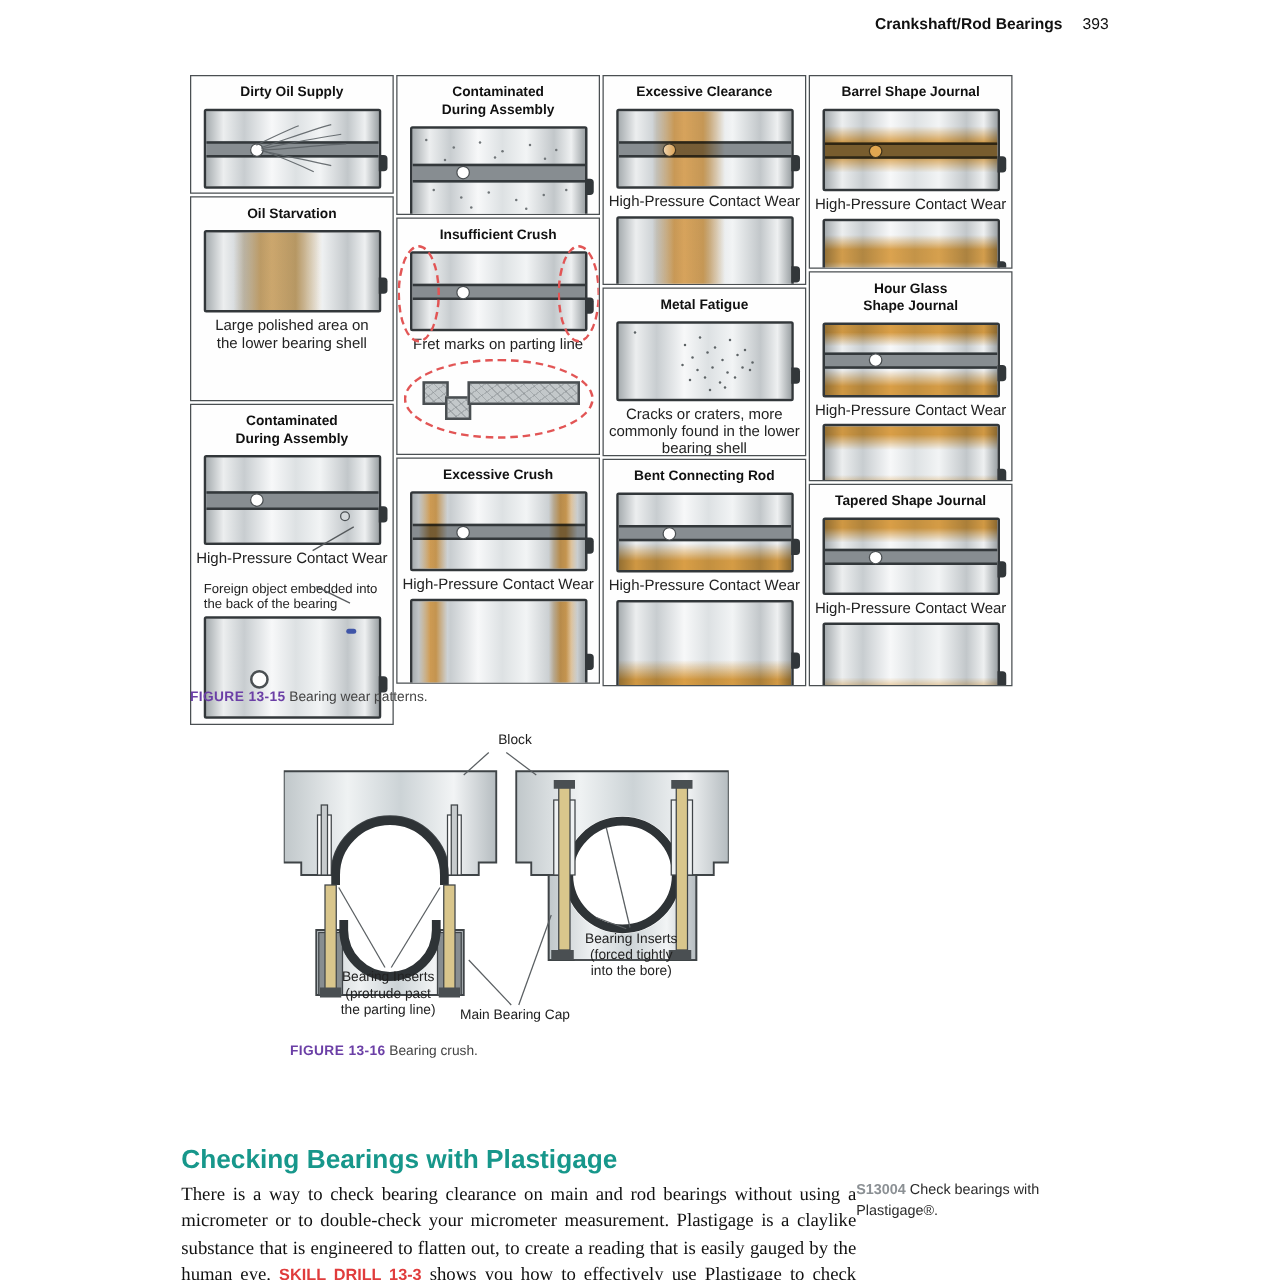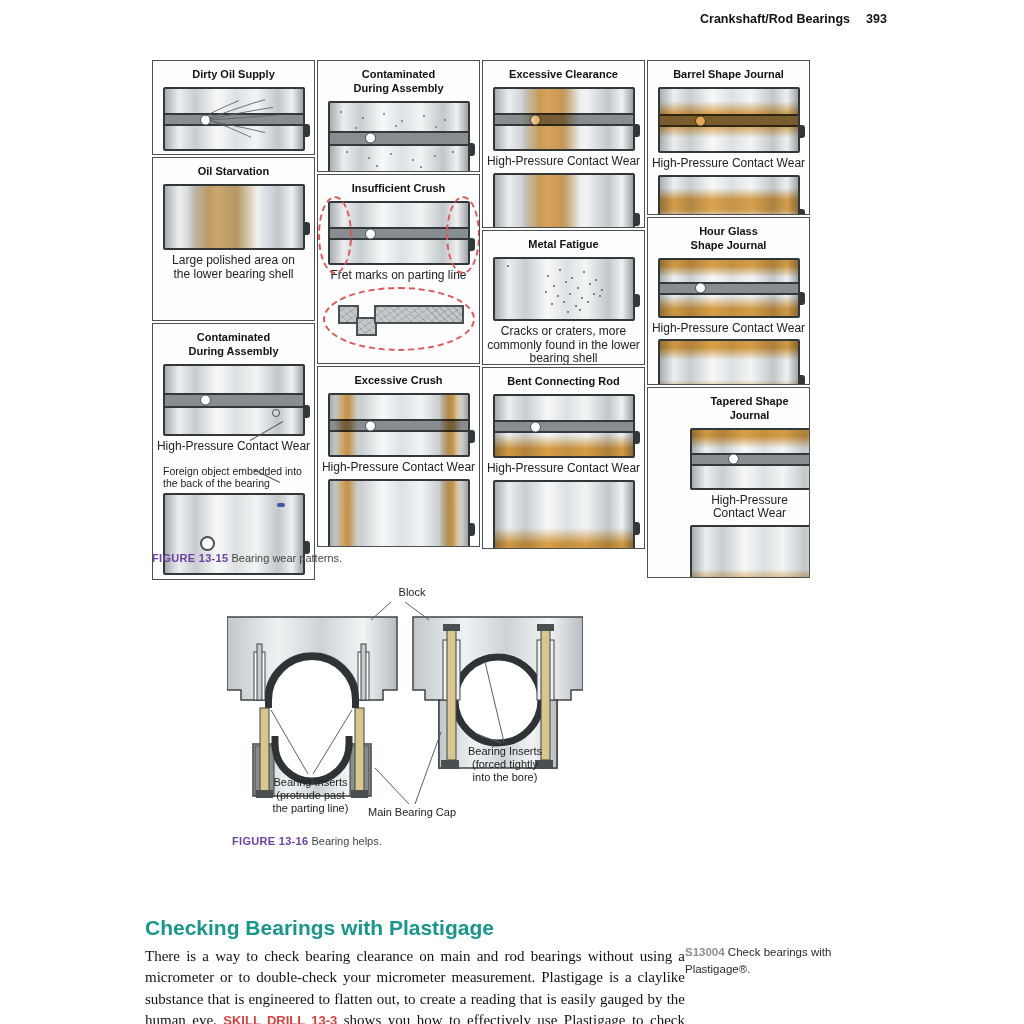--- a/index.html
+++ b/index.html
@@ -1,20 +1,20 @@
 <!DOCTYPE html>
 <html><head>
 <meta charset="utf-8">
 <style>
   html,body{margin:0;padding:0;background:#ffffff;}
   .page{position:relative;width:1024px;height:1024px;background:#ffffff;font-family:"Liberation Sans",sans-serif;color:#1a1a1a;overflow:hidden;}
 
   
   .run-title{position:absolute;top:12px;left:700px;font-size:12.5px;font-weight:bold;color:#111;}
-  .page-num{position:absolute;top:12px;left:866px;font-size:12.5px;font-weight:bold;color:#111;}
+  .page-num{position:absolute;top:12px;left:866px;font-size:12.5px;font-weight:normal;color:#111;}
 
   
   .fig15-grid{position:absolute;left:152px;top:60px;width:664px;height:489px;display:grid;grid-template-columns:repeat(4,163px);gap:2px;}
   .wear-col{display:flex;flex-direction:column;gap:2px;}
   .wear-cell{border:1px solid #4a4f52;background:#fefefe;overflow:hidden;padding-top:5px;box-sizing:border-box;position:relative;}
   .cell-title{font-size:11px;font-weight:bold;text-align:center;line-height:1.25;white-space:pre-line;color:#111;margin:2px 2px 5px;}
   .cell-caption{font-size:12px;text-align:center;line-height:1.15;white-space:pre-line;color:#222;margin:4px 2px 2px;}
   .cell-note{font-size:10.5px;text-align:left;line-height:1.15;white-space:pre-line;color:#222;margin:12px 4px 2px 10px;}
 
   
@@ -289,21 +289,21 @@
           </div>
           <div class="cell-caption">High-Pressure Contact Wear</div>
           <div class="bearing" style="height: 58px;">
             <div class="lug"></div>
             <div class="b-in">
               <div class="band htop"></div>
               <div class="band hbot"></div>
             </div>
           </div>
         </div>
-        <div class="wear-cell" style="height: 191px; padding-left: 42px;">
+        <div class="wear-cell" style="height: 162px;">
           <div class="cell-title">Tapered Shape Journal</div>
           <div class="bearing" style="height: 58px;">
             <div class="lug"></div>
             <div class="b-in">
               <div class="groove">
                 <div class="gdot"></div>
               </div>
               <div class="band htop"></div>
             </div>
           </div>
@@ -386,21 +386,21 @@
 (protrude past
 the parting line)</div>
     <div class="fig16-label lbl-cap">Main Bearing Cap</div>
     <div class="fig16-label lbl-ins-right">Bearing Inserts
 (forced tightly
 into the bore)</div>
   </div>
 
   <div class="fig-caption fig16-cap">
     <span class="cap-label">FIGURE 13-16</span>
-    <span>Bearing helps.</span>
+    <span>Bearing crush.</span>
   </div>
 
 
   <h2 class="section-heading">Checking Bearings with Plastigage</h2>
 
   <p class="body-text p2"><span>There is a way to check bearing clearance on main and rod bearings without using a micrometer or to double-check your micrometer measurement. Plastigage is a claylike substance that is engineered to flatten out, to create a reading that is easily gauged by the human eye. </span><span class="skill">SKILL DRILL 13-3</span><span> shows you how to effectively use Plastigage to check bearing clearance.</span></p>
 
   <div class="sidenote">
     <span class="sn-code">S13004</span>
     <span>Check bearings with Plastigage®.</span>

